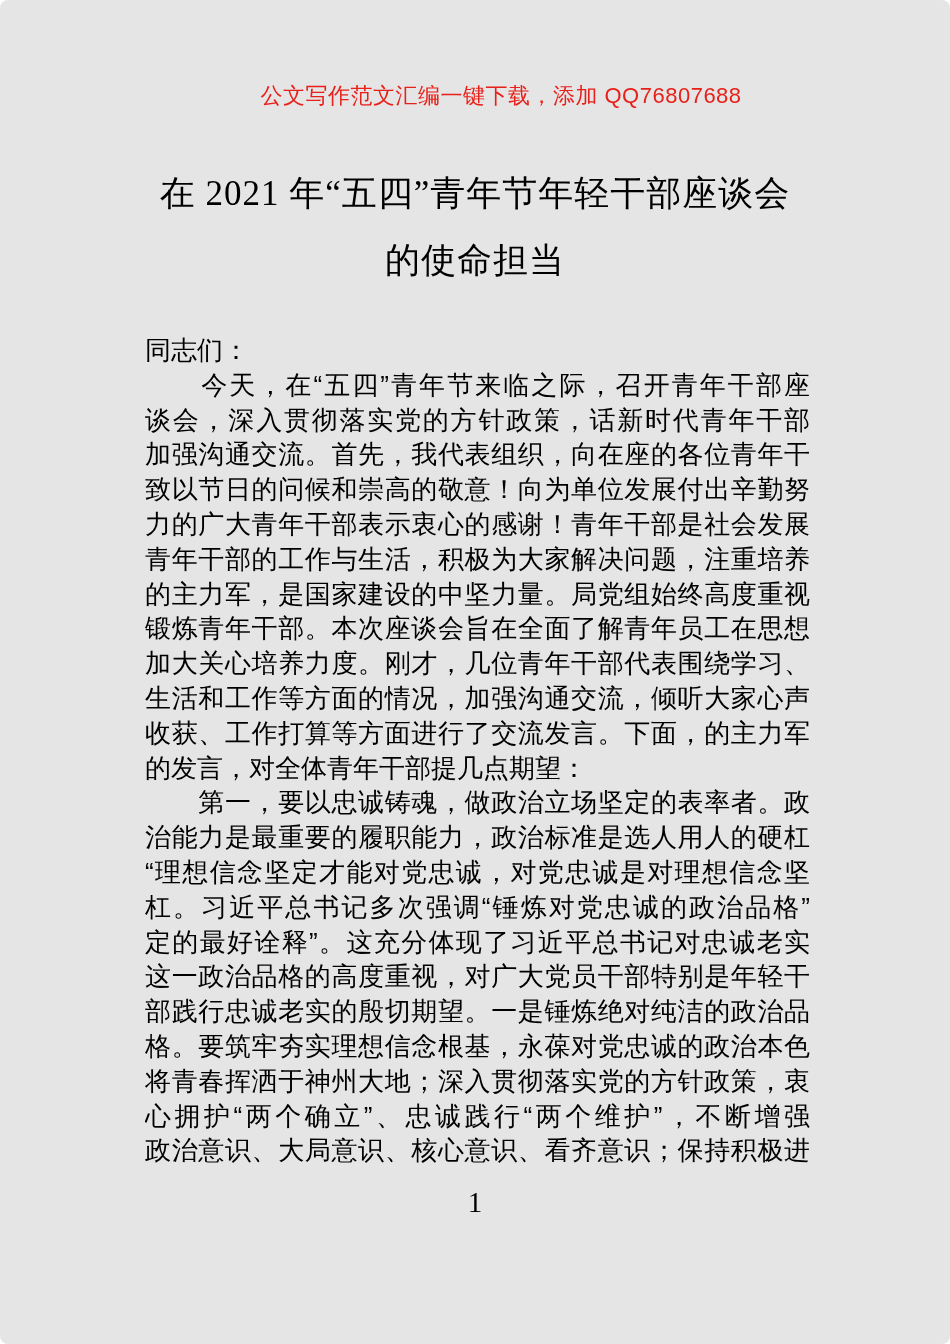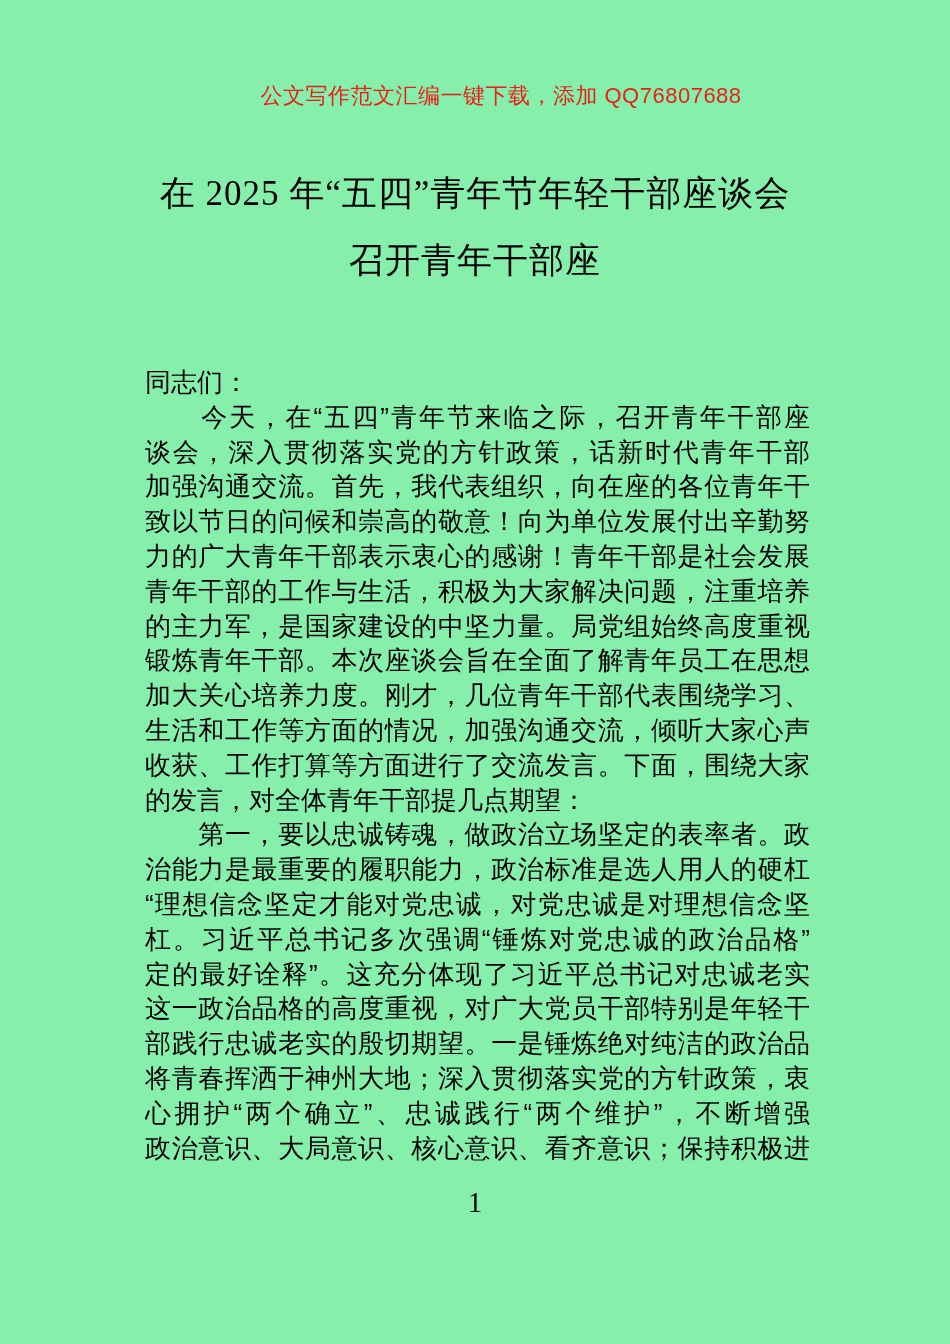--- a/index.html
+++ b/index.html
@@ -38,21 +38,20 @@
     letter-spacing: 1px;
   }
   .body-block {
     position: absolute;
     top: 333px;
     left: 145px;
     width: 665px;
     font-size: 26px;
     line-height: 34.8px;
     font-family: "Liberation Sans", sans-serif;
-    margin-top: 32px;
   }
   .body-line {
     height: 34.8px;
     overflow: hidden;
     text-align: justify;
     text-align-last: justify;
   }
   .body-line.para-end {
     text-align: left;
     text-align-last: left;
@@ -63,51 +62,52 @@
     left: 0;
     width: 100%;
     text-align: center;
     font-family: "Liberation Serif", serif;
     font-size: 29px;
   }
 </style>
 </head>
 <body>
 
-<div class="page" style="background: #86efac; color: rgb(0, 0, 0);">
+<div class="page" style="background: #e5e5e5; color: rgb(0, 0, 0); border-radius: 8px;">
 
   <div class="notice" style="color: rgb(232, 32, 26);">公文写作范文汇编一键下载，添加 QQ76807688</div>
 
   <div class="title-block">
-    <div>在 2025 年“五四”青年节年轻干部座谈会</div>
-    <div>召开青年干部座</div>
+    <div>在 2021 年“五四”青年节年轻干部座谈会</div>
+    <div>的使命担当</div>
   </div>
 
   <div class="body-block">
 
   <div class="body-line para-end">同志们：</div>
       <div class="body-line">　　今天，在“五四”青年节来临之际，召开青年干部座</div>
       <div class="body-line">谈会，深入贯彻落实党的方针政策，话新时代青年干部</div>
       <div class="body-line">加强沟通交流。首先，我代表组织，向在座的各位青年干部</div>
       <div class="body-line">致以节日的问候和崇高的敬意！向为单位发展付出辛勤努</div>
       <div class="body-line">力的广大青年干部表示衷心的感谢！青年干部是社会发展</div>
       <div class="body-line">青年干部的工作与生活，积极为大家解决问题，注重培养</div>
       <div class="body-line">的主力军，是国家建设的中坚力量。局党组始终高度重视</div>
       <div class="body-line">锻炼青年干部。本次座谈会旨在全面了解青年员工在思想</div>
       <div class="body-line">加大关心培养力度。刚才，几位青年干部代表围绕学习、</div>
       <div class="body-line">生活和工作等方面的情况，加强沟通交流，倾听大家心声</div>
-      <div class="body-line">收获、工作打算等方面进行了交流发言。下面，围绕大家</div>
+      <div class="body-line">收获、工作打算等方面进行了交流发言。下面，的主力军</div>
       <div class="body-line para-end">的发言，对全体青年干部提几点期望：</div>
       <div class="body-line">　　第一，要以忠诚铸魂，做政治立场坚定的表率者。政</div>
       <div class="body-line">治能力是最重要的履职能力，政治标准是选人用人的硬杠</div>
       <div class="body-line">“理想信念坚定才能对党忠诚，对党忠诚是对理想信念坚</div>
       <div class="body-line">杠。习近平总书记多次强调“锤炼对党忠诚的政治品格”</div>
       <div class="body-line">定的最好诠释”。这充分体现了习近平总书记对忠诚老实</div>
       <div class="body-line">这一政治品格的高度重视，对广大党员干部特别是年轻干</div>
       <div class="body-line">部践行忠诚老实的殷切期望。一是锤炼绝对纯洁的政治品</div>
+      <div class="body-line">格。要筑牢夯实理想信念根基，永葆对党忠诚的政治本色</div>
       <div class="body-line">将青春挥洒于神州大地；深入贯彻落实党的方针政策，衷</div>
       <div class="body-line">心拥护“两个确立”、忠诚践行“两个维护”，不断增强</div>
       <div class="body-line">政治意识、大局意识、核心意识、看齐意识；保持积极进</div>
     </div>
 
   <div class="pagenum">1</div>
 
 </div>
 
 </body></html>

